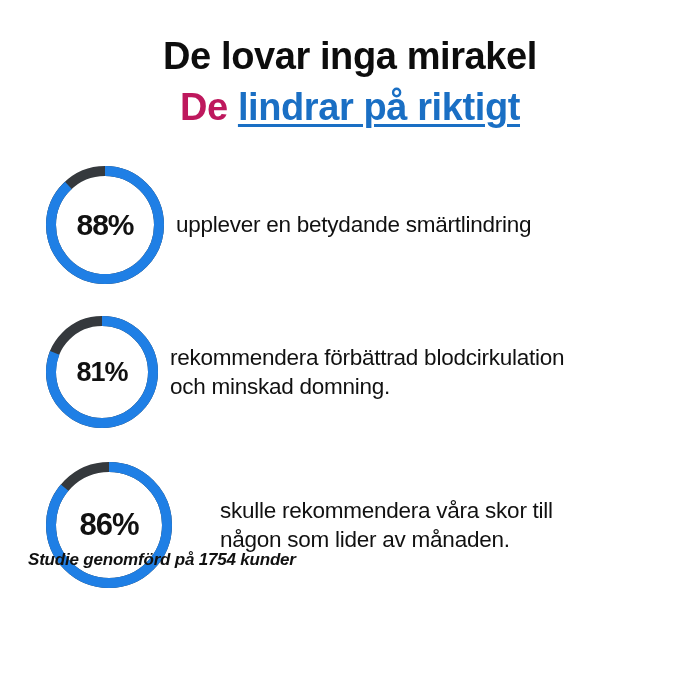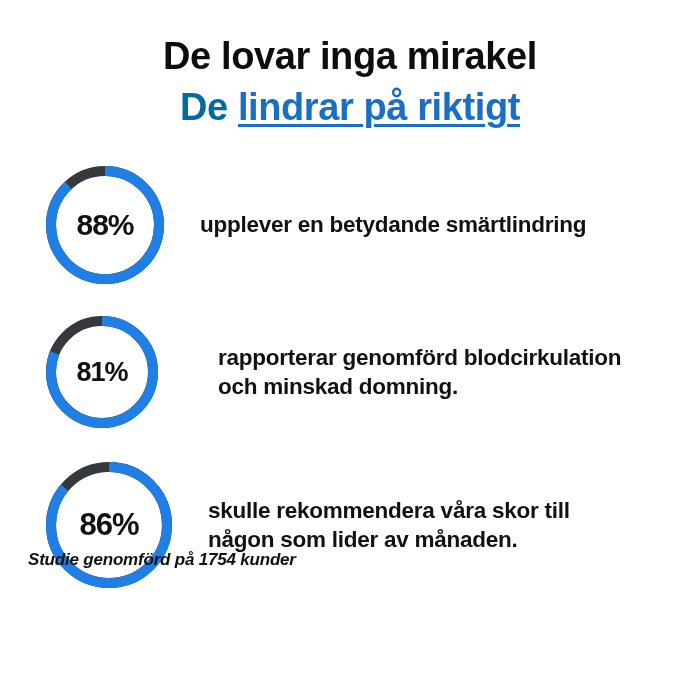--- a/index.html
+++ b/index.html
@@ -37,40 +37,40 @@
     color: #0d0d0d;
   }
   .headline-line {
     display: block;
     white-space: nowrap;
   }
   .headline-line-2 {
     margin-top: 6px;
   }
   .headline-plain {
-    color: #0369a1;
+    color: #be185d;
   }
   .headline-link {
     color: #1a6fc4;
     text-decoration: underline;
     text-decoration-thickness: 3px;
     text-underline-offset: 4px;
   }
 
   
   .stat-row {
     position: absolute;
     left: 0;
     width: 700px;
     display: flex;
     align-items: center;
   }
   .stat-row-1 { top: 166px; }
-  .stat-row-2 { top: 316px; gap: 24px; }
-  .stat-row-3 { top: 462px; }
+  .stat-row-2 { top: 316px; }
+  .stat-row-3 { top: 462px; gap: 36px; }
 
   .donut-wrap {
     position: relative;
     flex: 0 0 auto;
     margin-left: 46px;
     text-decoration: underline;
   }
   .donut {
     position: relative;
     border-radius: 50%;
@@ -89,23 +89,23 @@
     display: flex;
     align-items: center;
     justify-content: center;
     font-weight: bold;
     color: #111111;
     letter-spacing: -1px;
   }
 
   .stat-text {
     flex: 1 1 auto;
-    margin-left: 36px;
+    margin-left: 12px;
     padding-right: 14px;
-    font-weight: bold;
+    font-weight: normal;
     font-size: 22.5px;
     line-height: 1.30;
     color: #111111;
     letter-spacing: -0.25px;
   }
   .stat-text-line {
     display: block;
     white-space: nowrap;
   }
 
@@ -154,21 +154,21 @@
     <div class="donut-wrap" style="width: 112px; height: 112px;">
       <div class="donut">
         <svg width="112" height="112" viewBox="0 0 112 112">
           <circle class="donut-track" cx="56" cy="56" r="51" fill="none" stroke="#35393d" stroke-width="10"></circle>
           <circle class="donut-value" cx="56" cy="56" r="51" fill="none" stroke="#1f7fe5" stroke-width="10" stroke-linecap="butt" stroke-dasharray="259.5583850395887 320.4424506661589"></circle>
         </svg>
       </div>
       <div class="donut-label" style="font-size: 27px;">81%</div>
     </div>
     <div class="stat-text">
-      <span class="stat-text-line">rapporterar genomförd blodcirkulation</span>
+      <span class="stat-text-line">rekommendera förbättrad blodcirkulation</span>
       <span class="stat-text-line">och minskad domning.</span>
     </div>
   </div>
 
   <div class="stat-row stat-row-3">
     <div class="donut-wrap" style="width: 126px; height: 126px;">
       <div class="donut">
         <svg width="126" height="126" viewBox="0 0 126 126">
           <circle class="donut-track" cx="63" cy="63" r="58" fill="none" stroke="#35393d" stroke-width="10"></circle>
           <circle class="donut-value" cx="63" cy="63" r="58" fill="none" stroke="#1f7fe5" stroke-width="10" stroke-linecap="butt" stroke-dasharray="313.40528312211774 364.424747816416"></circle>

